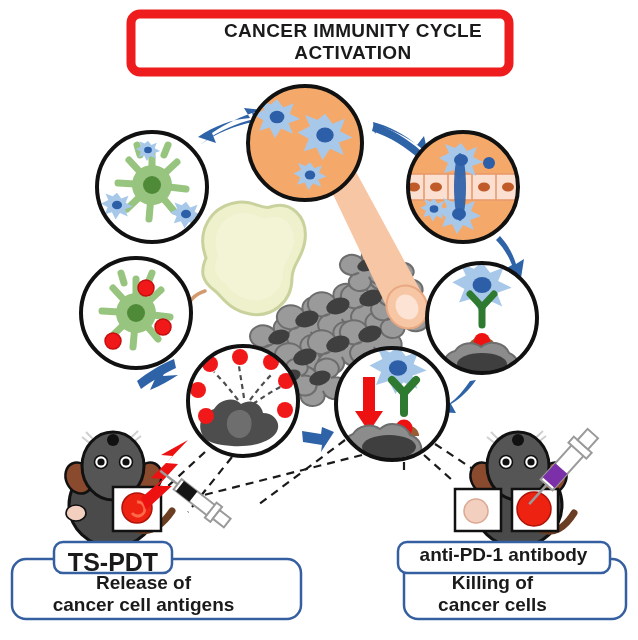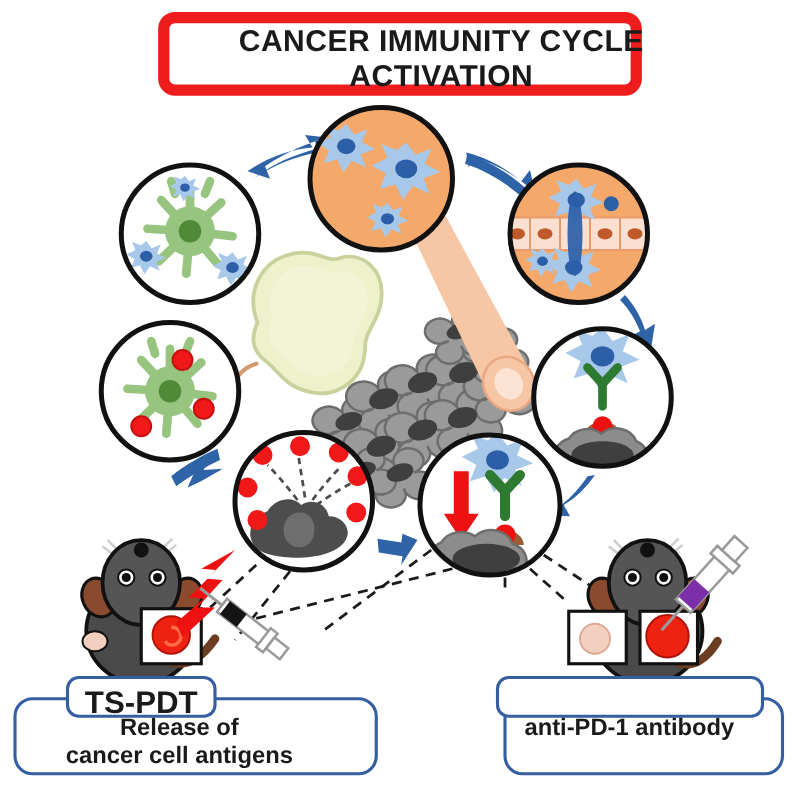--- a/index.html
+++ b/index.html
@@ -1,24 +1,24 @@
 <!DOCTYPE html>
 <html><head>
 <meta charset="utf-8">
 <style>
   html,body{margin:0;padding:0;background:#ffffff;}
   body{width:638px;height:640px;position:relative;overflow:hidden;
        font-family:"Liberation Sans", sans-serif;}
   #stage{position:absolute;inset:0;width:638px;height:640px;}
   .txt{position:absolute;text-align:center;font-weight:bold;color:#1a1a1a;
        line-height:1.18;white-space:pre-line;}
-  #title-text{left:135px;top:20px;width:436px;font-size:24px;letter-spacing:.4px;}
+  #title-text{left:135px;top:20px;width:436px;font-size:19px;letter-spacing:.4px;}
   #left-tag-text{left:58px;top:548px;width:110px;font-size:25px;}
   #left-body-text{left:14px;top:572px;width:259px;font-size:19px;}
-  #right-tag-text{left:406px;top:572px;width:195px;font-size:19px;}
+  #right-tag-text{left:406px;top:544px;width:195px;font-size:19px;}
   #right-body-text{left:350px;top:572px;width:285px;font-size:19px;}
 </style>
 </head>
 <body>
 
 <div id="stage">
 
 <svg width="638" height="640" viewBox="0 0 638 640">
   <defs>
     <clipPath id="clipTop">
@@ -408,14 +408,16 @@
 
 
 <div class="txt" id="title-text">CANCER IMMUNITY CYCLE
 ACTIVATION</div>
 
 <div class="txt" id="left-tag-text">TS-PDT</div>
 <div class="txt" id="left-body-text">Release of
 cancer cell antigens</div>
 
 <div class="txt" id="right-tag-text">anti-PD-1 antibody</div>
+<div class="txt" id="right-body-text">Killing of
+cancer cells</div>
 
 </div>
 
 </body></html>

